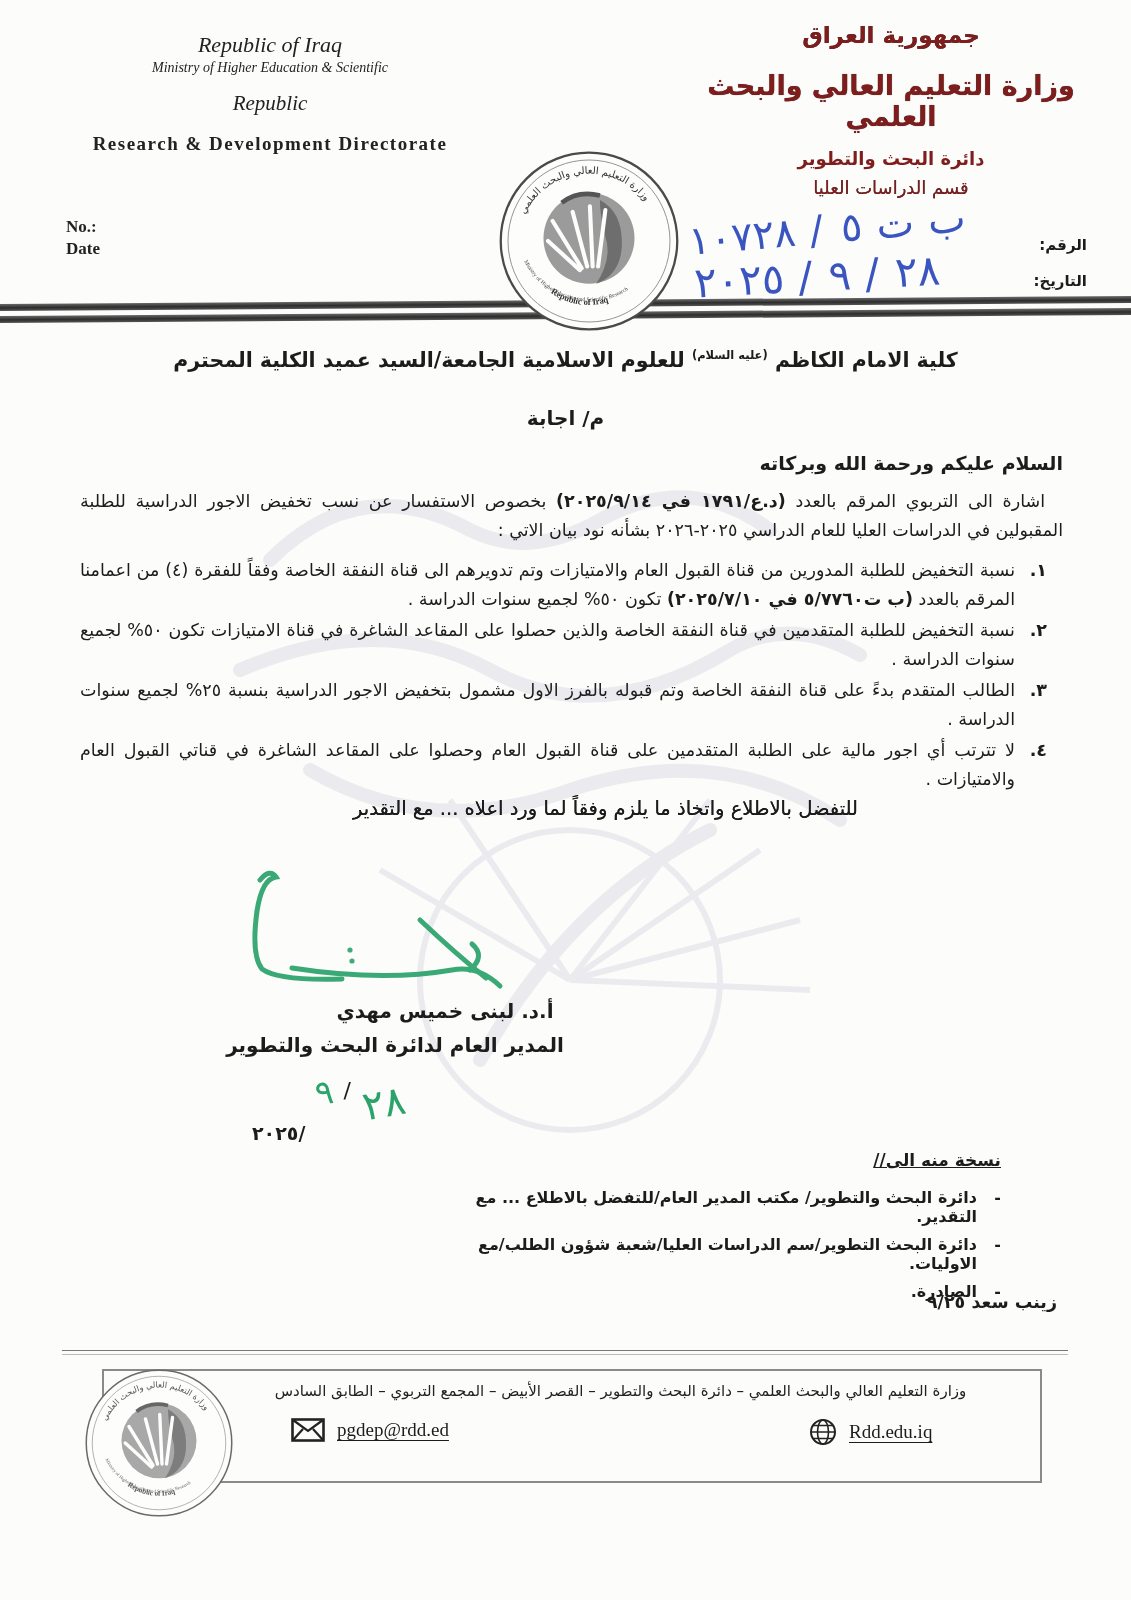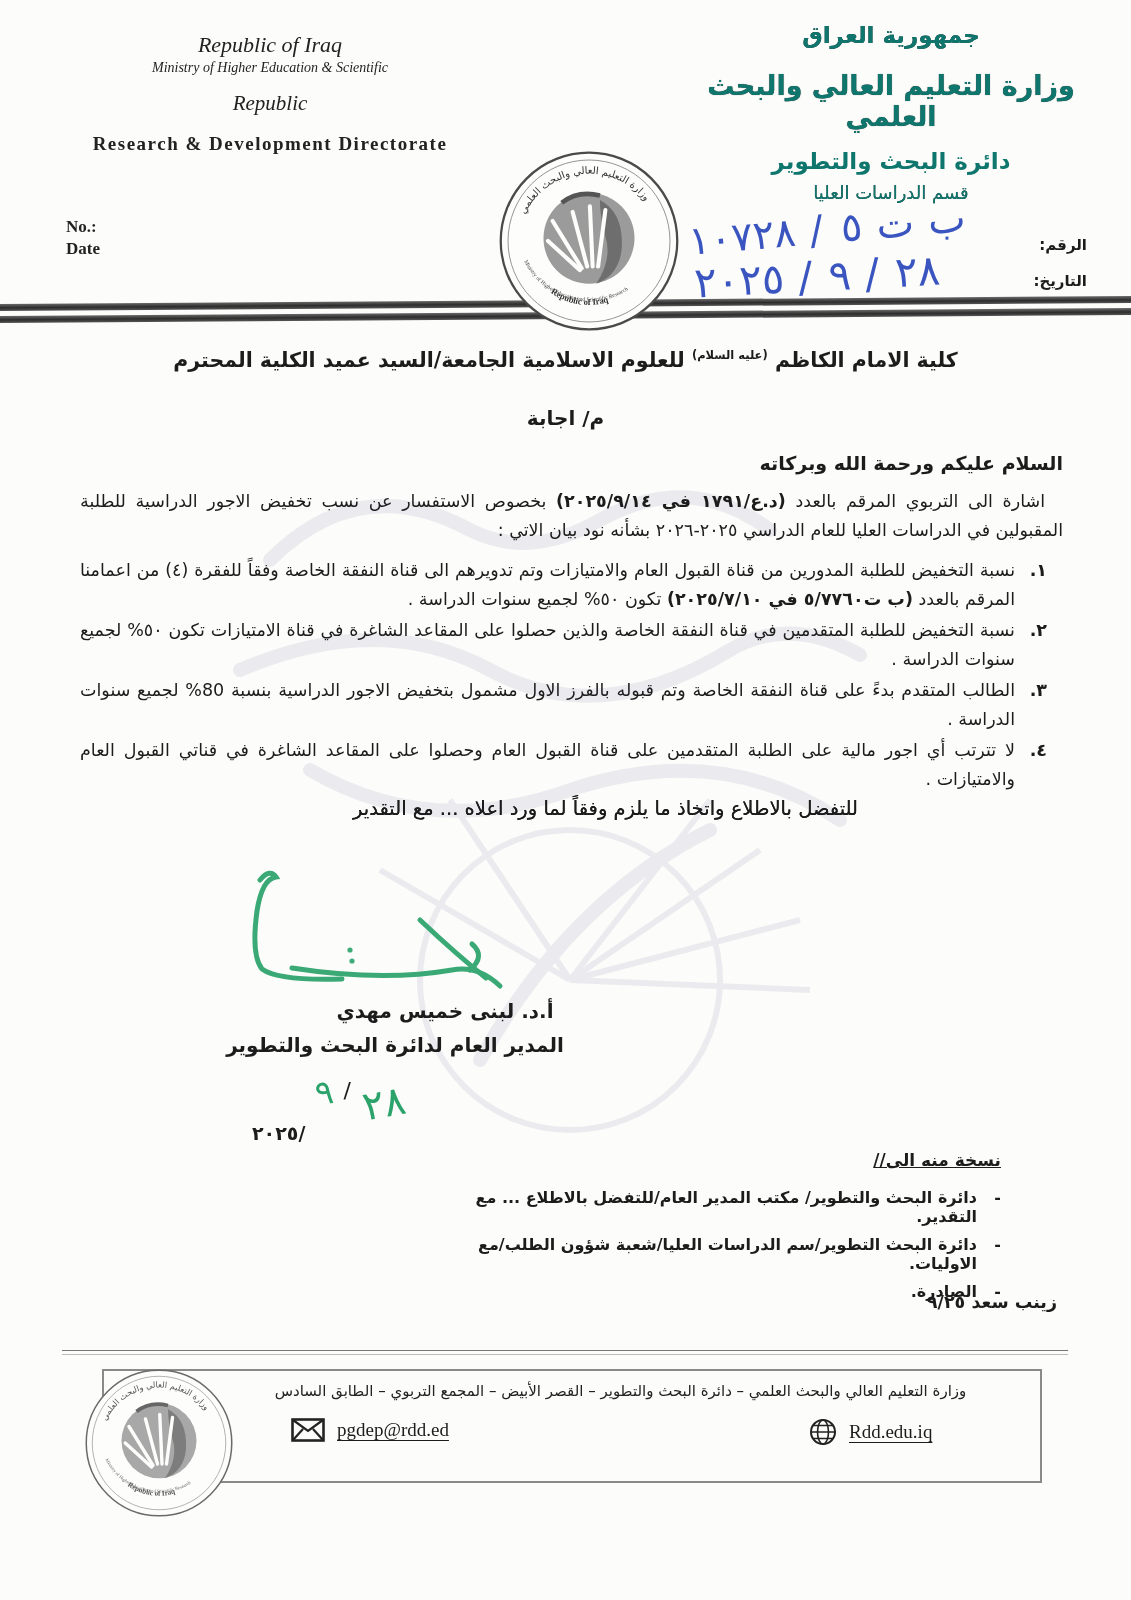--- a/index.html
+++ b/index.html
@@ -11,24 +11,24 @@
   
   .eng-head{position:absolute;left:55px;top:26px;width:430px;text-align:center;
     font-family:"Liberation Serif",serif;color:#222;}
   .eng-head .l1{font-style:italic;font-size:22px;margin-top:6px;}
   .eng-head .l2{font-style:italic;font-size:14px;margin-top:2px;}
   .eng-head .l3{font-style:italic;font-size:21px;margin-top:15px;}
   .eng-head .l4{font-weight:bold;font-size:19px;letter-spacing:1.5px;margin-top:17px;}
   .no-date{position:absolute;left:66px;top:216px;font-family:"Liberation Serif",serif;
     font-weight:bold;font-size:17px;line-height:22px;color:#222;}
   
-  .ar-head{position:absolute;right:30px;top:22px;width:420px;text-align:center;direction:rtl;color:#0f766e;}
+  .ar-head{position:absolute;right:30px;top:22px;width:420px;text-align:center;direction:rtl;color:#7f1d1d;}
   .ar-head .a1{font-size:23px;font-weight:bold;text-shadow:0 0 .6px #222;}
   .ar-head .a2{font-size:27px;font-weight:bold;margin-top:22px;text-shadow:0 0 .7px #222;}
-  .ar-head .a3{font-size:23px;font-weight:bold;margin-top:16px;}
+  .ar-head .a3{font-size:18px;font-weight:bold;margin-top:16px;}
   .ar-head .a4{font-size:18px;margin-top:8px;text-shadow:0 0 .4px #333;}
   .ref-label{position:absolute;right:44px;direction:rtl;font-size:15px;font-weight:bold;}
   .hw-blue{color:#3a55c0;}
   .hw-row{position:absolute;display:flex;align-items:flex-start;gap:14px;direction:ltr;}
   .hw-num{left:688px;top:206px;font-size:40px;transform:rotate(-5deg);letter-spacing:4px;}
   .hw-date{left:694px;top:252px;font-size:42px;transform:rotate(-3deg);letter-spacing:2px;}
   
   .sep{position:absolute;left:-8px;width:1150px;height:7px;
     background:linear-gradient(to bottom,#6a6a6a,#2d2d2d 55%,#555);transform:rotate(-.4deg);}
   .sep.s1{top:300px;} .sep.s2{top:312px;}
@@ -188,21 +188,21 @@
     <div class="item">
       <span class="num">١.</span>
       <div class="txt"><span>نسبة التخفيض للطلبة المدورين من قناة القبول العام والامتيازات وتم تدويرهم الى قناة النفقة الخاصة وفقاً للفقرة (٤) من اعمامنا المرقم بالعدد </span><span class="ref">(ب ت٥/٧٧٦٠ في ٢٠٢٥/٧/١٠)</span><span> تكون ٥٠% لجميع سنوات الدراسة .</span></div>
     </div>
     <div class="item">
       <span class="num">٢.</span>
       <div class="txt">نسبة التخفيض للطلبة المتقدمين في قناة النفقة الخاصة والذين حصلوا على المقاعد الشاغرة في قناة الامتيازات تكون ٥٠% لجميع سنوات الدراسة .</div>
     </div>
     <div class="item">
       <span class="num">٣.</span>
-      <div class="txt">الطالب المتقدم بدءً على قناة النفقة الخاصة وتم قبوله بالفرز الاول مشمول بتخفيض الاجور الدراسية بنسبة 80% لجميع سنوات الدراسة .</div>
+      <div class="txt">الطالب المتقدم بدءً على قناة النفقة الخاصة وتم قبوله بالفرز الاول مشمول بتخفيض الاجور الدراسية بنسبة ٢٥% لجميع سنوات الدراسة .</div>
     </div>
     <div class="item">
       <span class="num">٤.</span>
       <div class="txt">لا تترتب أي اجور مالية على الطلبة المتقدمين على قناة القبول العام وحصلوا على المقاعد الشاغرة في قناتي القبول العام والامتيازات .</div>
     </div>
   </div>
 
   <div class="closing rtl">للتفضل بالاطلاع واتخاذ ما يلزم وفقاً لما ورد اعلاه ... مع التقدير</div>
 
   <svg class="sig-svg" width="330" height="140" viewBox="0 0 330 140">

